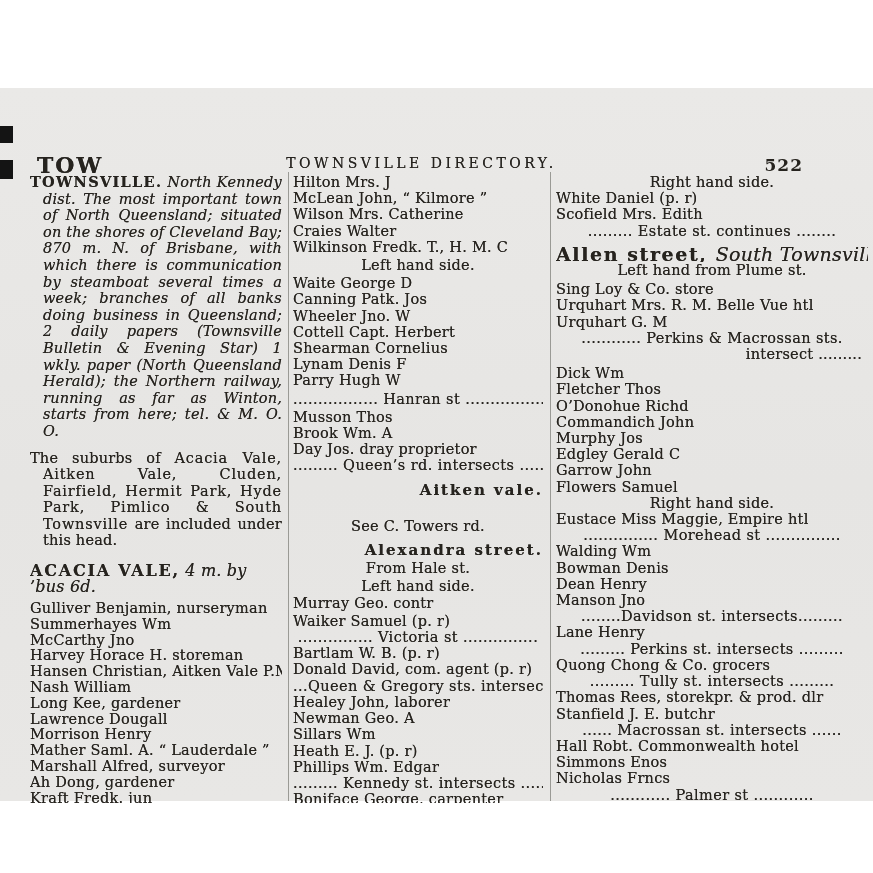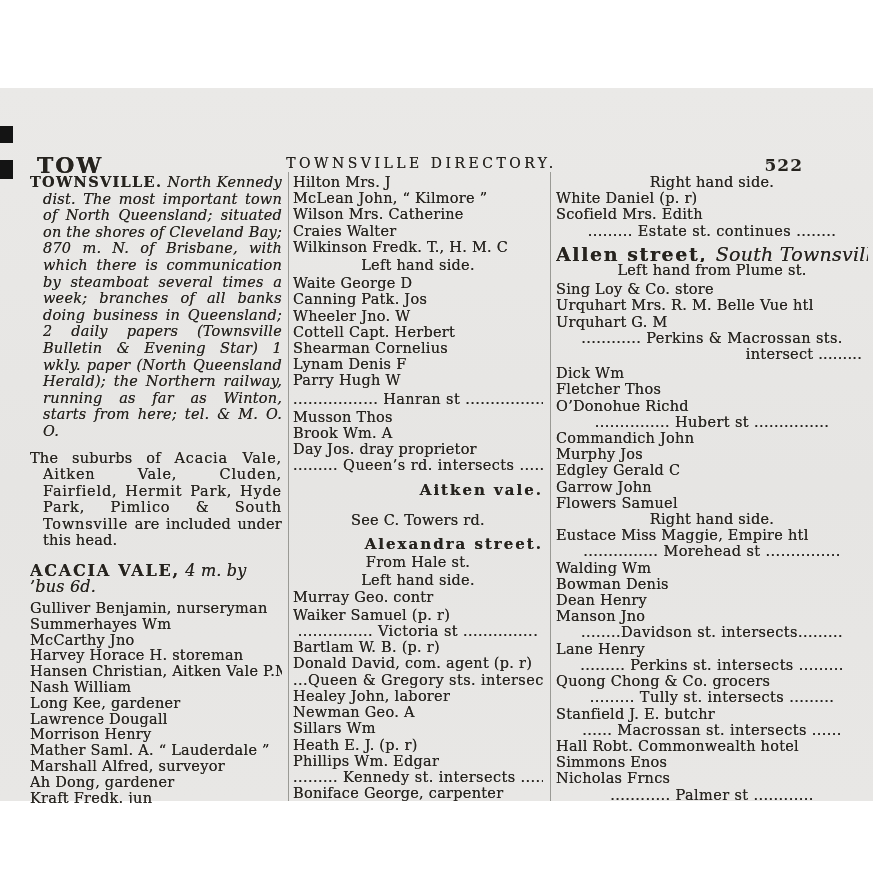--- a/index.html
+++ b/index.html
@@ -101,21 +101,21 @@
         <div class="ln s-e">Cottell Capt. Herbert</div>
         <div class="ln s-e">Shearman Cornelius</div>
         <div class="ln s-e">Lynam Denis F</div>
         <div class="ln s-e">Parry Hugh W</div>
         <div class="ln s-st" style="margin-top: 2px;">................. Hanran st .................</div>
         <div class="ln s-e" style="margin-top: 2px;">Musson Thos</div>
         <div class="ln s-e">Brook Wm. A</div>
         <div class="ln s-e">Day Jos. dray proprietor</div>
         <div class="ln s-st">......... Queen’s rd. intersects ........</div>
         <div class="ln s-h" style="margin-top: 8px;">Aitken vale.</div>
-        <div class="ln s-c" style="margin-top: 14px;">See C. Towers rd.</div>
+        <div class="ln s-c" style="margin-top: 20px;">See C. Towers rd.</div>
         <div class="ln s-h" style="margin-top: 8px;">Alexandra street.</div>
         <div class="ln s-c" style="margin-top: 2px;">From Hale st.</div>
         <div class="ln s-c" style="margin-top: 2px;">Left hand side.</div>
         <div class="ln s-e">Murray Geo. contr</div>
         <div class="ln s-e" style="margin-top: 2px;">Waiker Samuel (p. r)</div>
         <div class="ln s-st">............... Victoria st ...............</div>
         <div class="ln s-e">Bartlam W. B. (p. r)</div>
         <div class="ln s-e">Donald David, com. agent (p. r)</div>
         <div class="ln s-st">...Queen &amp; Gregory sts. intersect..</div>
         <div class="ln s-e">Healey John, laborer</div>
@@ -138,38 +138,38 @@
         <div class="ln s-h2" style="margin-top: 7px;"><span class="b">Allen street, </span><span class="i">South Townsville.</span></div>
         <div class="ln s-c">Left hand from Plume st.</div>
         <div class="ln s-e" style="margin-top: 3px;">Sing Loy &amp; Co. store</div>
         <div class="ln s-e">Urquhart Mrs. R. M. Belle Vue htl</div>
         <div class="ln s-e">Urquhart G. M</div>
         <div class="ln s-st">............ Perkins &amp; Macrossan sts.</div>
         <div class="ln s-r">intersect .........</div>
         <div class="ln s-e" style="margin-top: 3px;">Dick Wm</div>
         <div class="ln s-e">Fletcher Thos</div>
         <div class="ln s-e">O’Donohue Richd</div>
-        <div class="ln s-st">............... Hubert st ...............</div>
         <div class="ln s-e">Commandich John</div>
         <div class="ln s-e">Murphy Jos</div>
         <div class="ln s-e">Edgley Gerald C</div>
         <div class="ln s-e">Garrow John</div>
         <div class="ln s-e">Flowers Samuel</div>
         <div class="ln s-c">Right hand side.</div>
         <div class="ln s-e">Eustace Miss Maggie, Empire htl</div>
         <div class="ln s-st">............... Morehead st ...............</div>
         <div class="ln s-e">Walding Wm</div>
         <div class="ln s-e">Bowman Denis</div>
         <div class="ln s-e">Dean Henry</div>
         <div class="ln s-e">Manson Jno</div>
         <div class="ln s-st">........Davidson st. intersects.........</div>
         <div class="ln s-e">Lane Henry</div>
         <div class="ln s-st">......... Perkins st. intersects .........</div>
         <div class="ln s-e">Quong Chong &amp; Co. grocers</div>
         <div class="ln s-st">......... Tully st. intersects  .........</div>
+        <div class="ln s-e">Thomas Rees, storekpr. &amp; prod. dlr</div>
         <div class="ln s-e">Stanfield J. E. butchr</div>
         <div class="ln s-st">...... Macrossan st. intersects ......</div>
         <div class="ln s-e">Hall Robt. Commonwealth hotel</div>
         <div class="ln s-e">Simmons Enos</div>
         <div class="ln s-e">Nicholas Frncs</div>
         <div class="ln s-st">............ Palmer st ............</div>
       </div>
   </div>
 </div>
 

